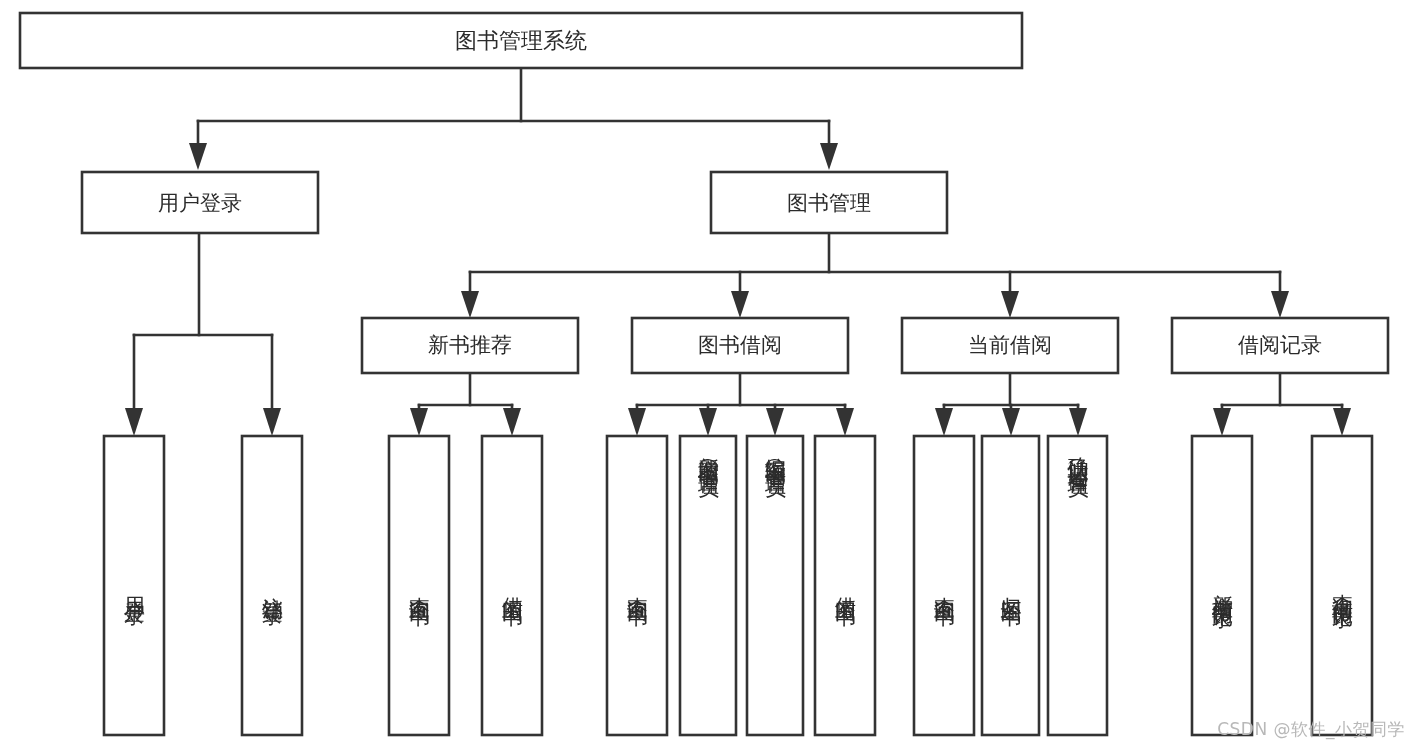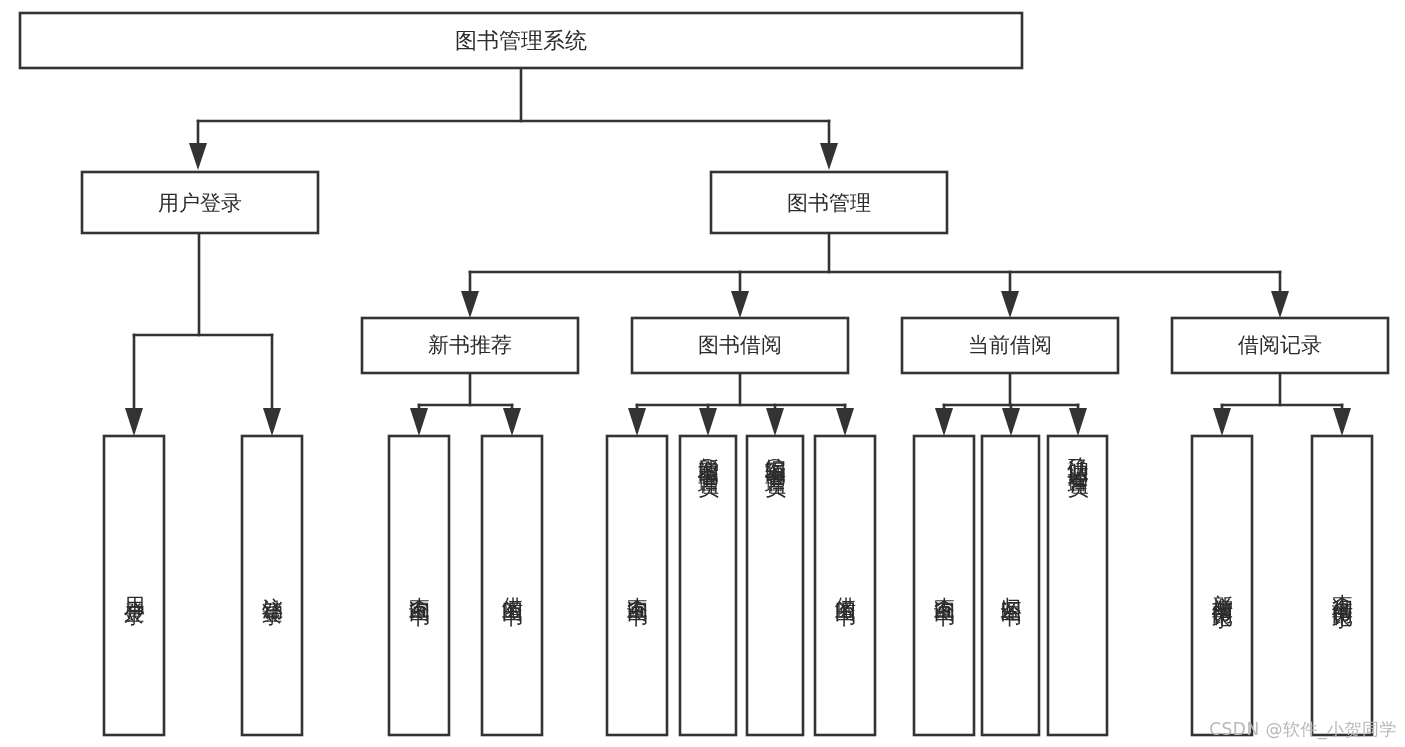--- a/index.html
+++ b/index.html
@@ -68,21 +68,21 @@
     text-orientation: upright;
     font-family: "DejaVu Sans", "Liberation Sans", sans-serif;
     font-size: 21px;
     line-height: 1.0;
     color: #2b2b2b;
     letter-spacing: 3px;
     white-space: nowrap;
   }
   #watermark {
     position: absolute;
-    right: 8px;
+    right: 0;
     bottom: 6px;
     font-family: "DejaVu Sans", "Liberation Sans", sans-serif;
     font-size: 17px;
     color: #b8b8b8;
     letter-spacing: 0.5px;
     white-space: nowrap;
   }
 </style>
 </head>
 <body>

